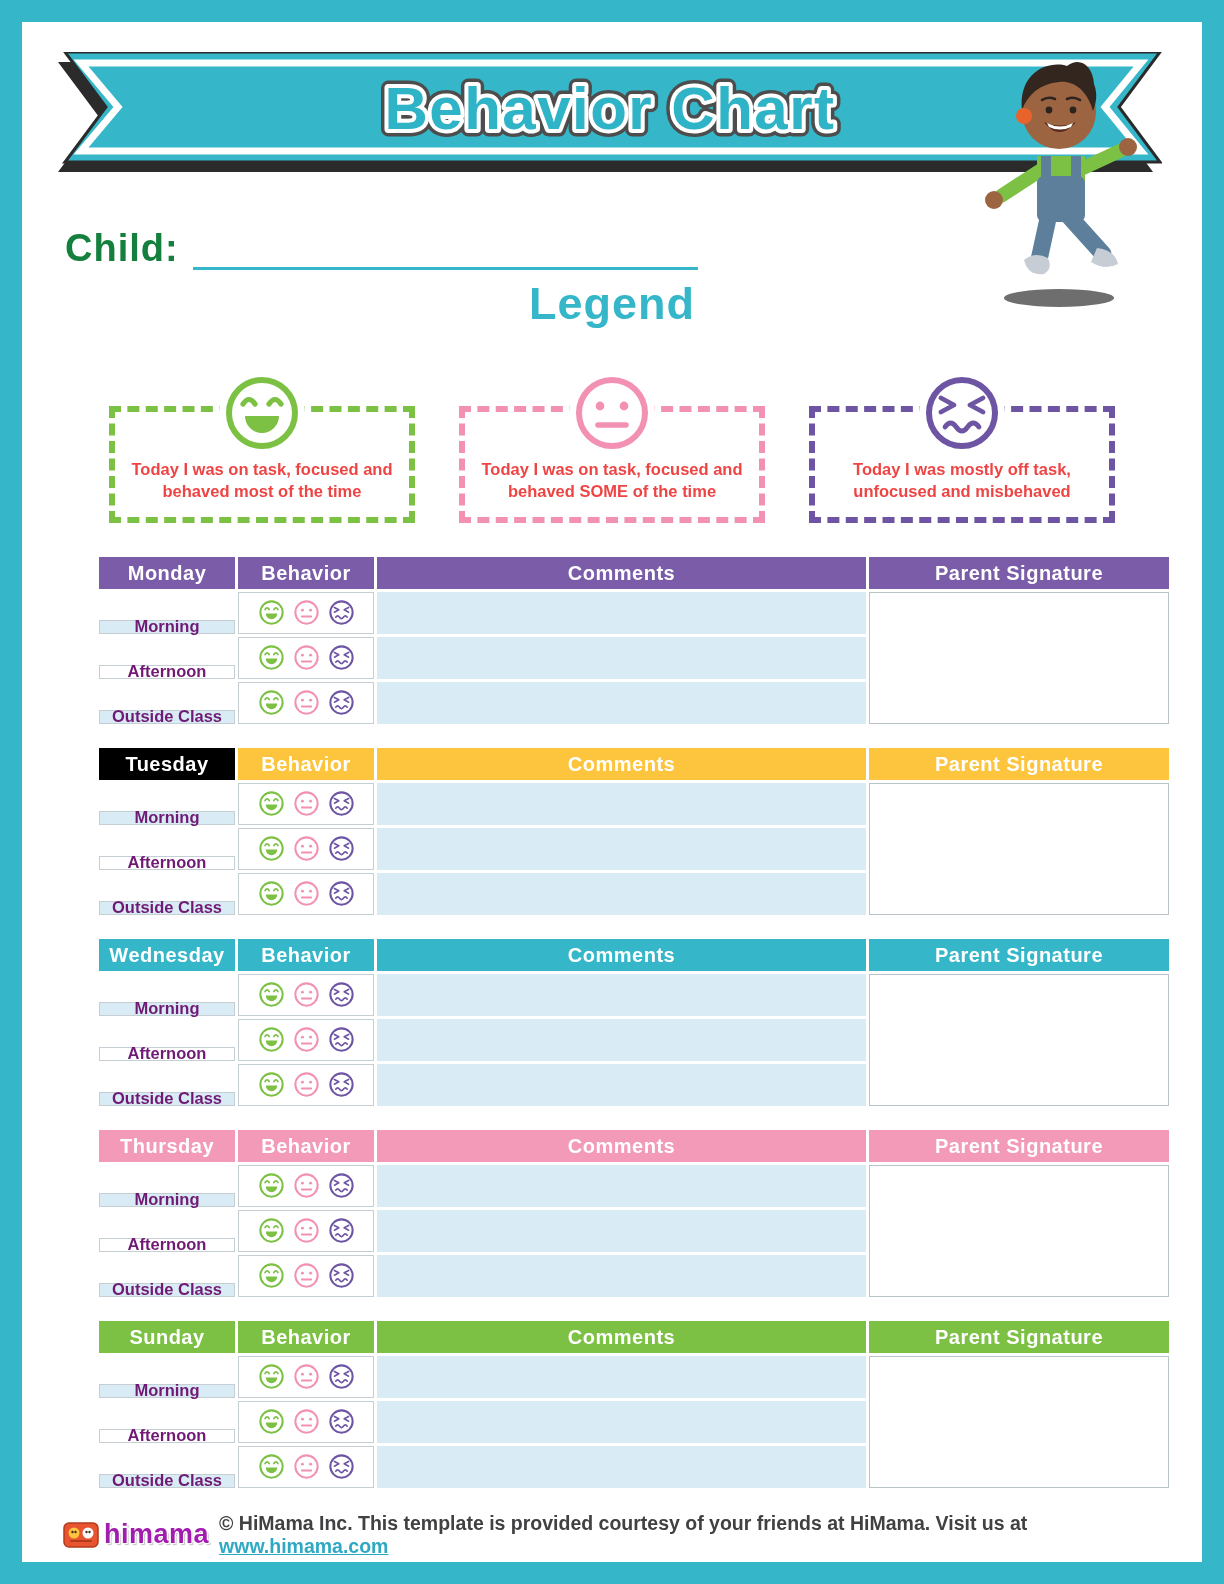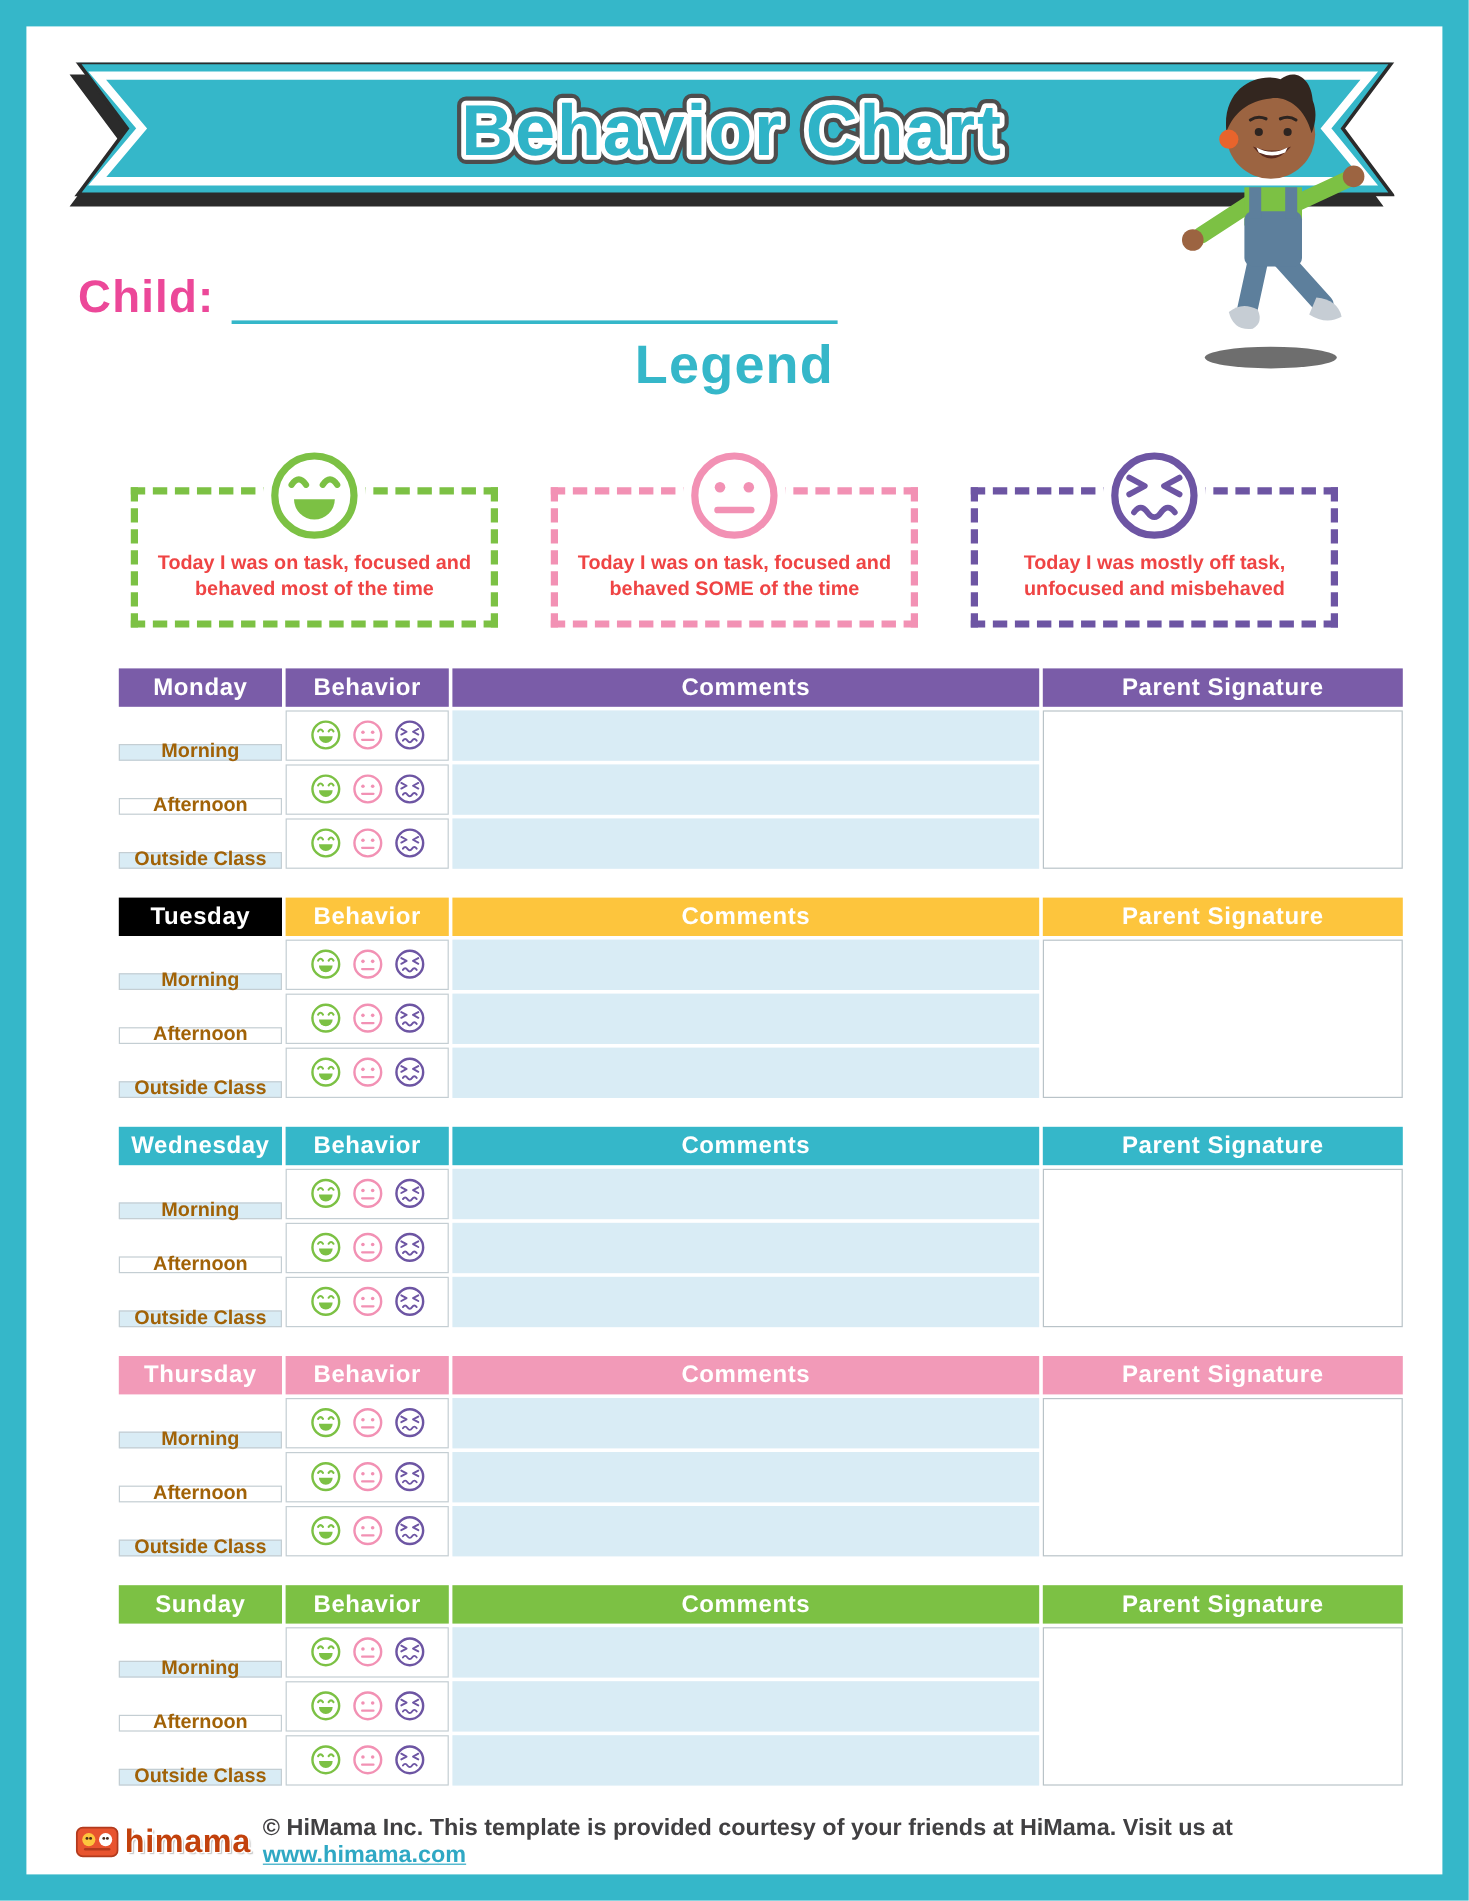--- a/index.html
+++ b/index.html
@@ -11,45 +11,45 @@
   }
   .content { padding: 0 33px; }
 
   
   .banner-area { position: relative; height: 146px; margin-top: 30px; }
   .ribbon-svg { position: absolute; top: 0; left: 2px; }
   .kid-svg { position: absolute; top: -4px; left: 922px; z-index: 5; }
 
   
   .child-row { display: flex; align-items: flex-end; margin: 26px 0 6px 10px; height: 46px; }
-  .child-label { font-size: 38px; font-weight: bold; color: #ec4899; letter-spacing: 1px; margin-top: 12px; }
+  .child-label { font-size: 38px; font-weight: bold; color: #15803d; letter-spacing: 1px; margin-top: 12px; }
   .child-line { display: inline-block; width: 505px; border-bottom: 3px solid #35b7c9; height: 34px; margin-left: 14px; }
 
   
   .legend-title { text-align: center; font-size: 45px; font-weight: bold; color: #35b7c9; letter-spacing: 1px; margin-top: 8px; }
   .legend-row { display: flex; justify-content: space-between; padding: 0 54px; margin-top: 76px; }
   .legend-box { position: relative; width: 306px; min-height: 112px; border: 6px dashed #999; padding: 46px 14px 14px; text-align: center; }
   .legend-face { position: absolute; top: -42px; left: 50%; transform: translateX(-50%); background: #fff; border-radius: 50%; padding: 3px; line-height: 0; }
   .legend-text { font-size: 16.5px; font-weight: bold; color: #ef4444; line-height: 1.35; max-width: 272px; margin: 0 auto; }
 
   
   .tables-wrap { margin-top: 34px; padding-left: 44px; }
   .day-table { display: grid; grid-template-columns: 136px 136px 1fr 300px; grid-template-rows: 32px 42px 42px 42px; gap: 3px; margin-bottom: 24px; }
   .hdr { color: #fff; font-weight: bold; font-size: 20px; text-align: center; line-height: 32px; letter-spacing: .5px; }
-  .cell-label { background: #d9ecf5; border: 1px solid #c4ced3; display: flex; align-items: center; justify-content: center; font-weight: bold; color: #a16207; font-size: 16.5px; margin-top: 28px; }
+  .cell-label { background: #d9ecf5; border: 1px solid #c4ced3; display: flex; align-items: center; justify-content: center; font-weight: bold; color: #701a75; font-size: 16.5px; margin-top: 28px; }
   .cell-label.alt { background: #fff; }
   .cell-behavior { background: #fff; border: 1px solid #c4ced3; display: flex; align-items: center; justify-content: center; gap: 8px; }
   .cell-behavior .emoji { line-height: 0; cursor: pointer; }
   .cell-comments { background: #d9ecf5; }
   .cell-signature { grid-column: 4; grid-row: 2 / 5; background: #fff; border: 1px solid #b9c3c8; }
 
   
   .footer { display: flex; align-items: center; gap: 10px; margin: 8px 0 0 8px; }
   .logo-wrap { display: flex; align-items: center; gap: 5px; }
-  .logo-text { font-size: 27px; font-weight: bold; color: #c2410c; letter-spacing: .5px;
+  .logo-text { font-size: 27px; font-weight: bold; color: #a21caf; letter-spacing: .5px;
                text-shadow: 1px 1px 0 #fff, -1px 1px 0 #fff, 1px -1px 0 #fff, -1px -1px 0 #fff, 2px 2px 1px rgba(80,80,80,.35); }
   .footer-text { font-size: 19.5px; font-weight: bold; color: #414042; }
   .footer-link { color: #2fa8c4; text-decoration: underline; cursor: pointer; }
 </style>
 </head>
 <body>
 
 <div class="page">
   <div class="content">
 

